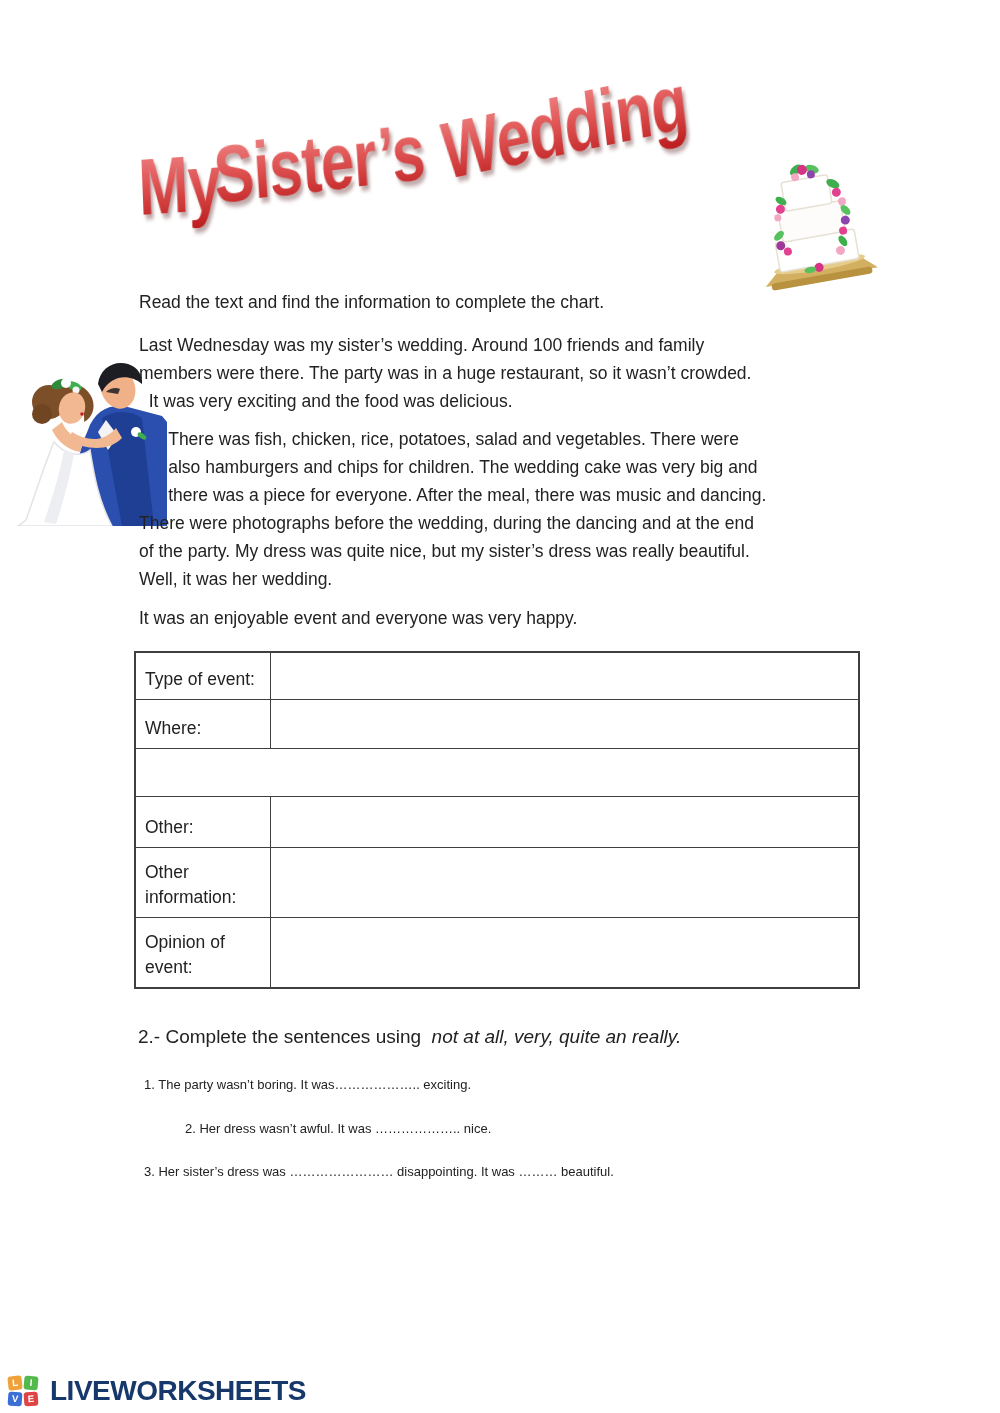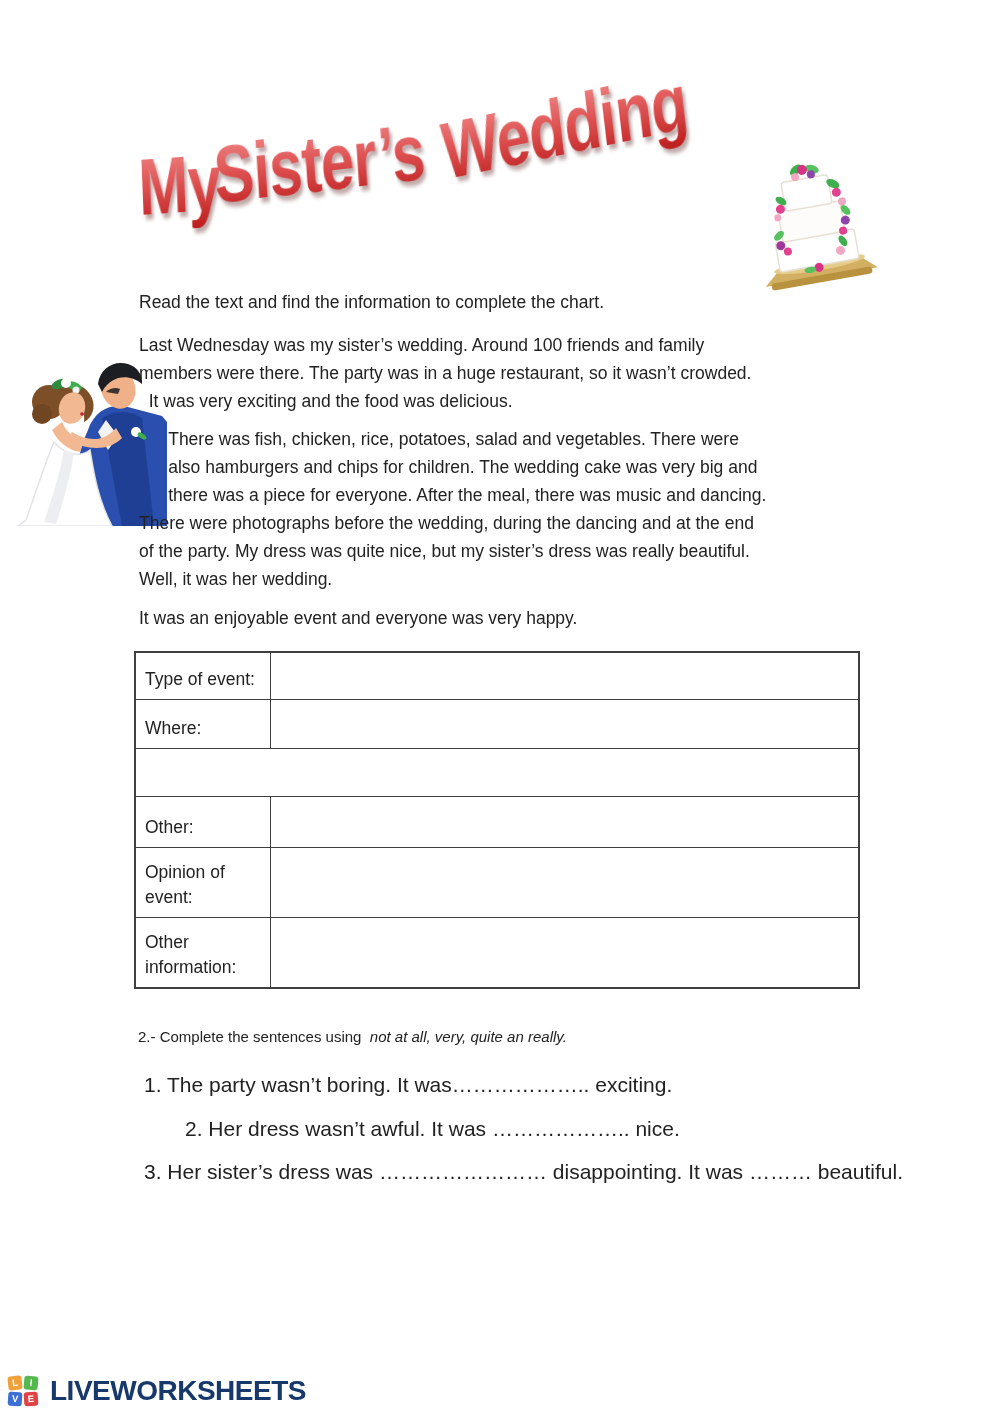--- a/index.html
+++ b/index.html
@@ -53,26 +53,26 @@
     display:flex;align-items:flex-end;
     padding:0 6px 7px 9px;
     font-size:17.5px;line-height:25px;color:#222;
     white-space:pre-wrap;
   }
   .cvalue{flex:1;}
 
   
   .ex-heading{
     position:absolute;left:138px;top:1023px;width:760px;
-    font-size:15px;line-height:28px;color:#222;white-space:pre;
+    font-size:19px;line-height:28px;color:#222;white-space:pre;
   }
   .ex-heading .it{font-style:italic;}
   .ex-item{
     position:absolute;left:144px;width:780px;
-    font-size:21px;line-height:28px;color:#222;white-space:pre;
+    font-size:13px;line-height:28px;color:#222;white-space:pre;
   }
   .exi1{top:1071px;}
   .exi2{top:1115px;margin-left:41px;}
   .exi3{top:1158px;}
 
   
   .footer-logo{
     position:absolute;left:8px;top:1373px;height:36px;
     display:flex;align-items:center;cursor:pointer;
   }
@@ -204,27 +204,27 @@
       <div class="cvalue"></div>
     </div>
     <div class="crow" style="height:47px">
       <div class="cvalue"></div>
     </div>
     <div class="crow" style="height:50px">
       <div class="clabel">Other:</div>
       <div class="cvalue"></div>
     </div>
     <div class="crow" style="height:69px">
+      <div class="clabel">Other
+information:</div>
+      <div class="cvalue"></div>
+    </div>
+    <div class="crow" style="height:69px">
       <div class="clabel">Opinion of
 event:</div>
-      <div class="cvalue"></div>
-    </div>
-    <div class="crow" style="height:69px">
-      <div class="clabel">Other
-information:</div>
       <div class="cvalue"></div>
     </div>
   </div>
 
   <div class="ex-heading"><span>2.- Complete the sentences using </span><span class="it"> not at all, very, quite an really.</span></div>
   <div class="ex-item exi1">1. The party wasn’t boring. It was……………….. exciting.</div>
   <div class="ex-item exi2">2. Her dress wasn’t awful. It was ……………….. nice.</div>
   <div class="ex-item exi3">3. Her sister’s dress was …………………… disappointing. It was ……… beautiful.</div>
 
   <div class="footer-logo">

